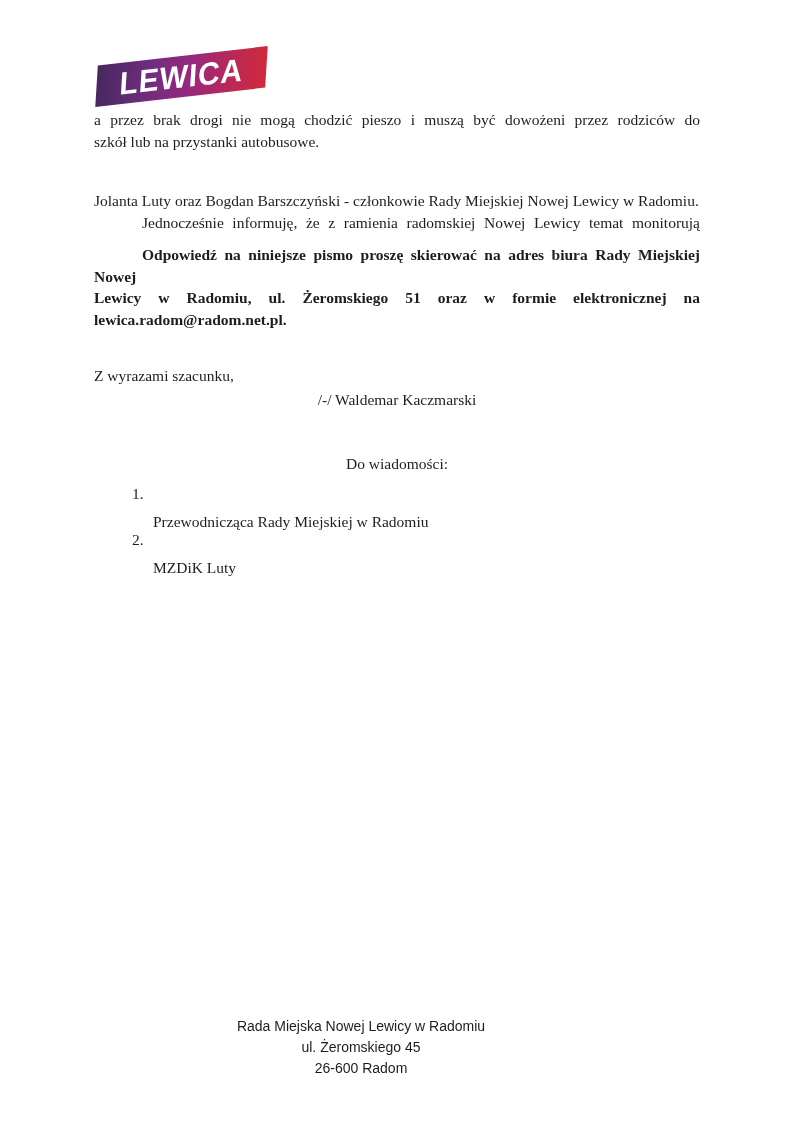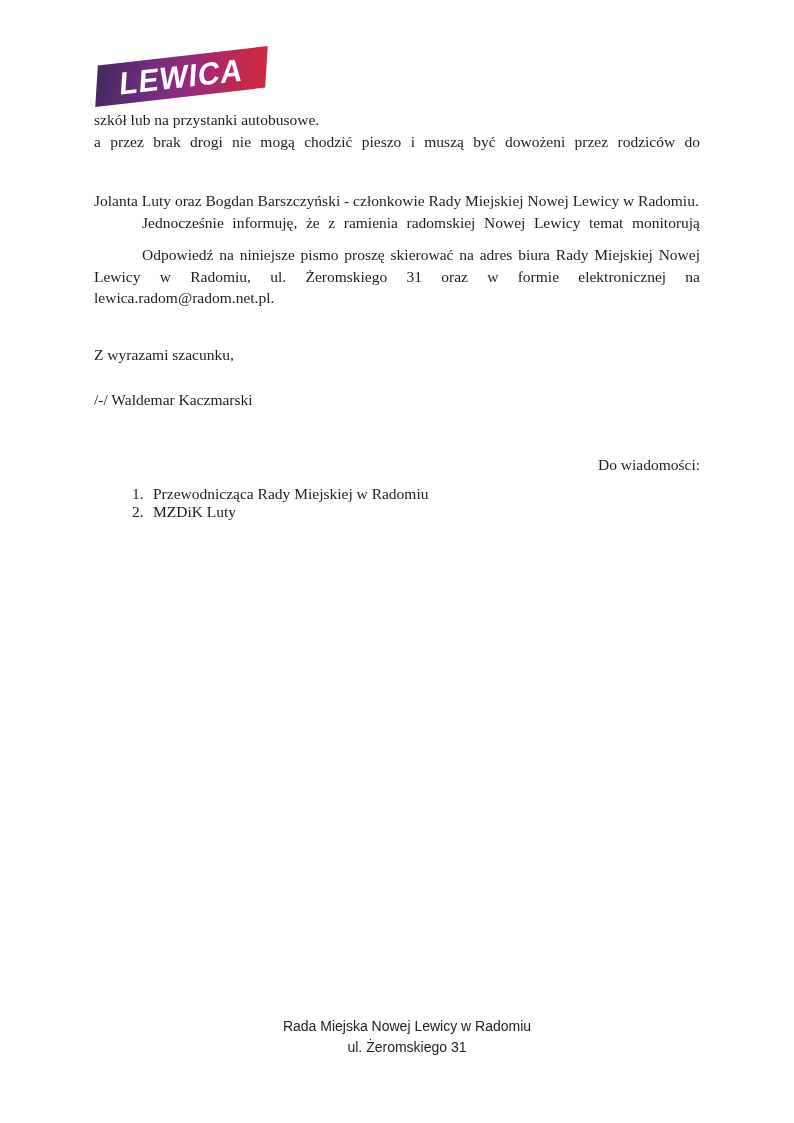--- a/index.html
+++ b/index.html
@@ -55,91 +55,91 @@
     text-align: justify;
     text-align-last: justify;
   }
   .line.last {
     text-align-last: left;
   }
   .line.indent {
     text-indent: 48px;
   }
   .para-2 { margin-top: 38px; }
-  .para-3 { margin-top: 11px; }
+  .para-3 { margin-top: 11px; font-weight: bold; }
 
   
   .sig-closing {
     margin-top: 35px;
     text-align: left;
   }
   .sig-name {
-    margin-top: 24px;
-    text-align: left;
+    margin-top: 2px;
+    text-align: center;
   }
 
   
   .cc-heading {
     margin-top: 43px;
-    text-align: right;
+    text-align: center;
   }
   .cc-list {
     margin-top: 10px;
   }
   .cc-item {
     display: flex;
     padding-left: 38px;
     line-height: 18px;
   }
   .cc-num {
     flex: 0 0 21px;
     width: 21px;
   }
   .cc-text {
     flex: 1 1 auto;
+    margin-top: 28px;
   }
 
   
   .footer {
     position: absolute;
     left: 0;
     top: 1016px;
     width: 722px;
     text-align: center;
     font-family: "Liberation Sans", sans-serif;
     font-size: 14px;
     line-height: 21px;
     color: #1d1d1d;
-    margin-left: 46px;
   }
 </style>
 </head>
 <body>
 
 <div class="page">
 
   <div class="logo-banner">
     <span class="logo-text">LEWICA</span>
   </div>
 
   <div class="content">
 
     <div class="para para-1">
+      <div class="line">a przez brak drogi nie mogą chodzić pieszo i muszą być dowożeni przez rodziców do</div>
       <div class="line last">szkół lub na przystanki autobusowe.</div>
-      <div class="line">a przez brak drogi nie mogą chodzić pieszo i muszą być dowożeni przez rodziców do</div>
     </div>
 
     <div class="para para-2">
       <div class="line last">Jolanta Luty oraz Bogdan Barszczyński - członkowie Rady Miejskiej Nowej Lewicy w Radomiu.</div>
       <div class="line indent">Jednocześnie informuję, że z ramienia radomskiej Nowej Lewicy temat monitorują</div>
     </div>
 
     <div class="para para-3">
       <div class="line indent">Odpowiedź na niniejsze pismo proszę skierować na adres biura Rady Miejskiej Nowej</div>
-      <div class="line">Lewicy w Radomiu, ul. Żeromskiego 31 oraz w formie elektronicznej na</div>
+      <div class="line">Lewicy w Radomiu, ul. Żeromskiego 51 oraz w formie elektronicznej na</div>
       <div class="line last">lewica.radom@radom.net.pl.</div>
     </div>
 
     <div class="sig-closing">Z wyrazami szacunku,</div>
     <div class="sig-name">/-/ Waldemar Kaczmarski</div>
 
     <div class="cc-heading">Do wiadomości:</div>
     <div class="cc-list">
       <div class="cc-item">
         <span class="cc-num">1.</span>
@@ -148,16 +148,17 @@
       <div class="cc-item">
         <span class="cc-num">2.</span>
         <span class="cc-text">MZDiK Luty</span>
       </div>
     </div>
 
   </div>
 
   <div class="footer">
     <div>Rada Miejska Nowej Lewicy w Radomiu</div>
-    <div>ul. Żeromskiego 31</div>
+    <div>ul. Żeromskiego 45</div>
+    <div>26-600 Radom</div>
   </div>
 
 </div>
 
 </body></html>

